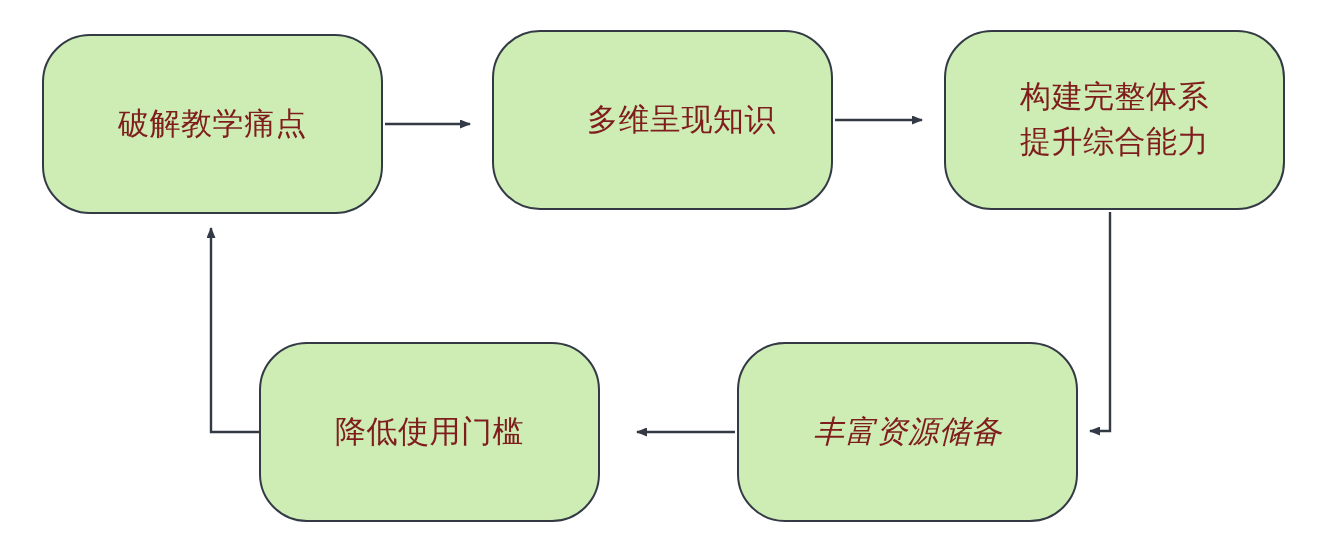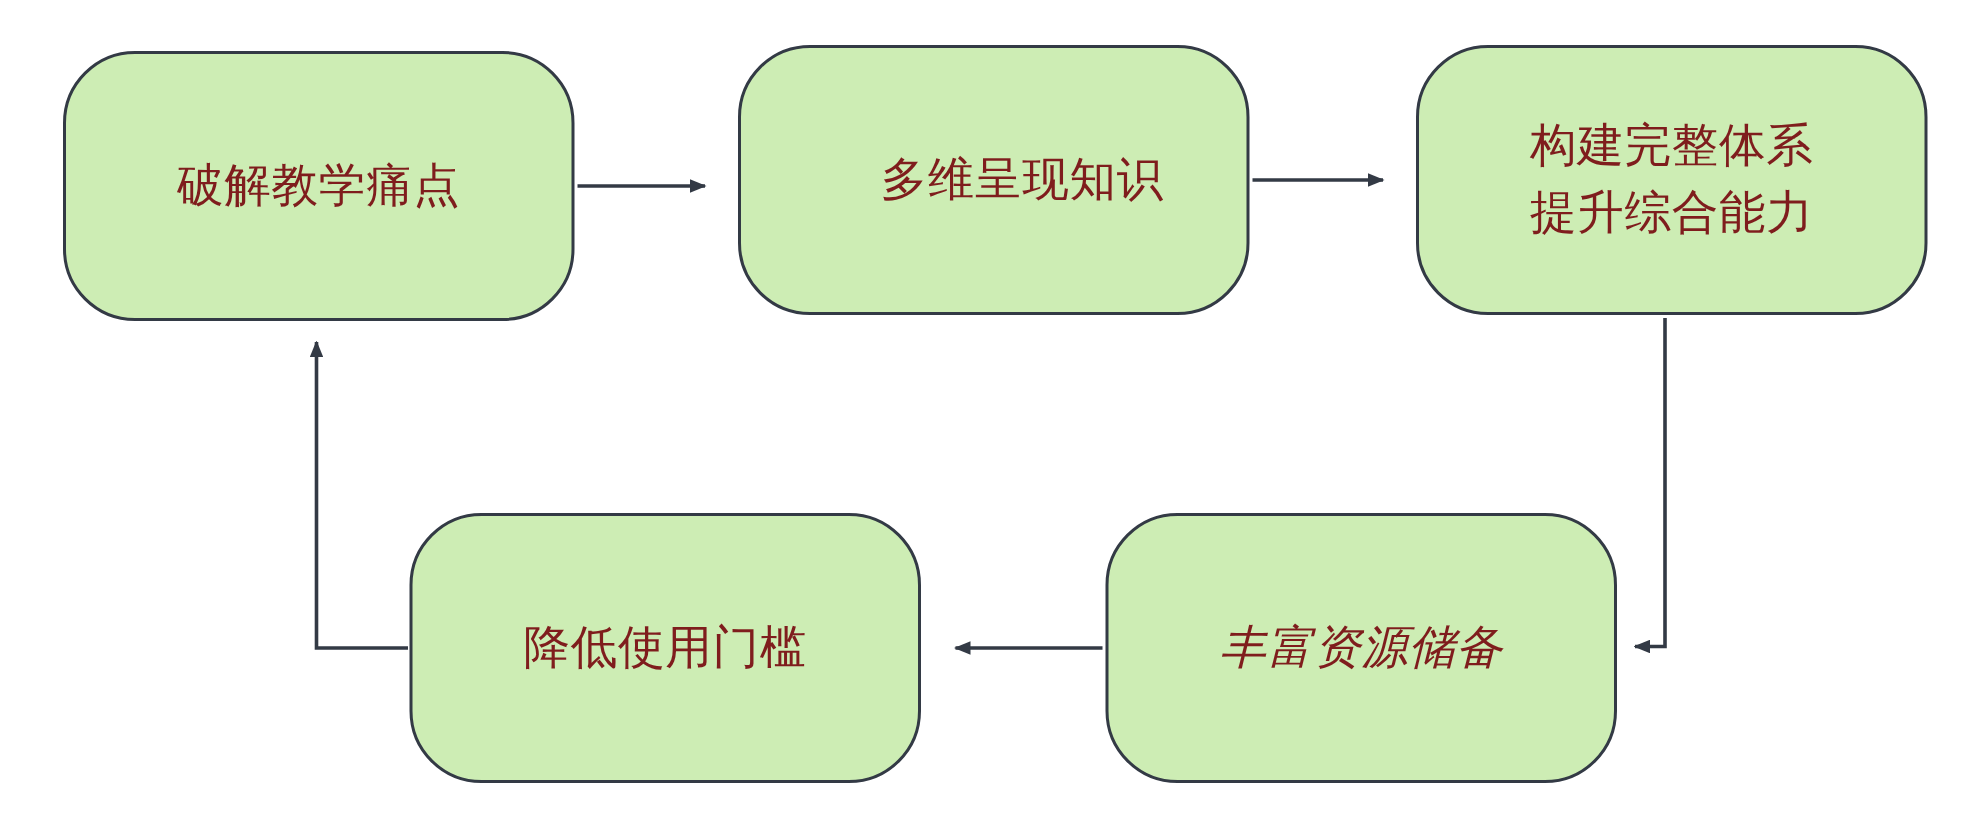--- a/index.html
+++ b/index.html
@@ -43,21 +43,21 @@
     white-space: nowrap;
   }
   .node-line {
     display: block;
   }
   
   #node-0 { left: 42px;  top: 34px;  width: 341px; height: 180px; }
   #node-1 { left: 492px; top: 30px;  width: 341px; height: 180px; padding-left: 38px; }
   #node-2 { left: 944px; top: 30px;  width: 341px; height: 180px; }
   #node-3 { left: 737px; top: 342px; width: 341px; height: 180px; font-style: italic; }
-  #node-4 { left: 273px; top: 342px; width: 341px; height: 180px; }
+  #node-4 { left: 259px; top: 342px; width: 341px; height: 180px; }
 </style>
 </head>
 <body>
 
 <div id="diagram-canvas">
 
   <svg id="edge-layer" viewBox="0 0 1323 555" width="1323" height="555" xmlns="http://www.w3.org/2000/svg">
     <defs>
       <marker id="arrowhead" markerWidth="11" markerHeight="9" refX="10" refY="4.5" orient="auto" markerUnits="userSpaceOnUse">
         <path d="M0,0 L11,4.5 L0,9 z" fill="#333a45"></path>

